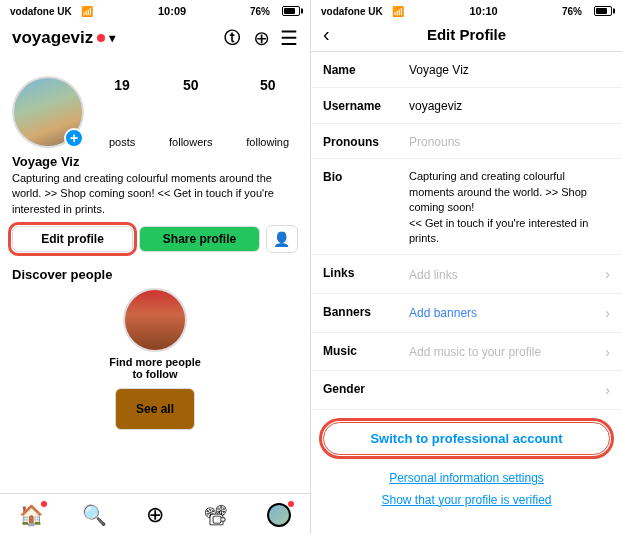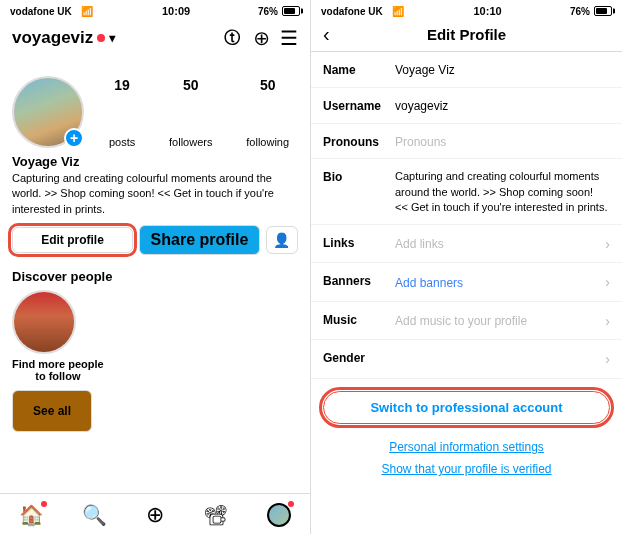--- a/index.html
+++ b/index.html
@@ -37,21 +37,21 @@
     .status-bar {
       display: flex;
       justify-content: space-between;
       align-items: center;
       padding: 4px 10px;
       font-size: 10px;
       font-weight: 600;
       height: 22px;
     }
     .status-left { display: flex; align-items: center; gap: 10px; }
-    .status-right { display: flex; align-items: center; gap: 4px; }
+    .status-right { display: flex; align-items: center; gap: 12px; }
     .battery-icon {
       width: 18px; height: 10px; border: 1.5px solid #000; border-radius: 2px;
       position: relative; display: inline-block;
     }
     .battery-icon::after {
       content: ''; position: absolute; right: -4px; top: 50%;
       transform: translateY(-50%); width: 2px; height: 5px;
       background: #000; border-radius: 0 1px 1px 0;
     }
     .battery-fill {
@@ -122,34 +122,34 @@
       display: flex; gap: 6px; margin-top: 8px; align-items: center;
     }
     .btn-edit {
       flex: 1; padding: 5px 8px; border: 1.5px solid #dbdbdb; border-radius: 6px;
       background: #fff; font-size: 12px; font-weight: 600; cursor: pointer;
       text-align: center;
       outline: 3px solid #e74c3c; outline-offset: 1px;
     }
     .btn-share {
       flex: 1; padding: 5px 8px; border: 1.5px solid #dbdbdb; border-radius: 6px;
-      background: #0ea5e9; font-size: 16px; font-weight: 600; cursor: pointer;
+      background: #22c55e; font-size: 12px; font-weight: 600; cursor: pointer;
       text-align: center;
     }
     .btn-person {
       width: 32px; height: 28px; border: 1.5px solid #dbdbdb; border-radius: 6px;
       background: #fff; display: flex; align-items: center; justify-content: center;
       cursor: pointer; font-size: 14px;
     }
 
     
     .discover-section { padding: 6px 12px 4px; }
     .discover-title { font-size: 13px; font-weight: 700; margin-bottom: 6px; }
     .discover-person {
-      display: flex; flex-direction: column; align-items: flex-start; gap: 4px;
+      display: flex; flex-direction: column; align-items: center; gap: 4px;
     }
     .discover-avatar {
       width: 64px; height: 64px; border-radius: 50%;
       background: linear-gradient(135deg, #e8a87c, #d4627a);
       border: 2px solid #ddd;
       overflow: hidden;
     }
     .discover-avatar-img {
       width: 100%; height: 100%;
       background: linear-gradient(180deg, #cc3333 0%, #cc6644 40%, #884422 100%);
@@ -201,21 +201,21 @@
     }
     .right-title { font-size: 15px; font-weight: 700; }
 
     .edit-scroll {
       flex: 1; overflow-y: auto;
     }
     .edit-row {
       display: flex; align-items: flex-start;
       padding: 10px 12px 8px;
       border-bottom: 1px solid #f0f0f0;
-      gap: 12px;
+      gap: 26px;
     }
     .edit-label {
       font-size: 12px; font-weight: 600; color: #000; min-width: 60px; padding-top: 1px;
     }
     .edit-value {
       font-size: 12px; color: #000; flex: 1; line-height: 1.4;
     }
     .edit-value.placeholder { color: #bbb; }
     .edit-value.with-arrow {
       display: flex; align-items: center; justify-content: space-between;

